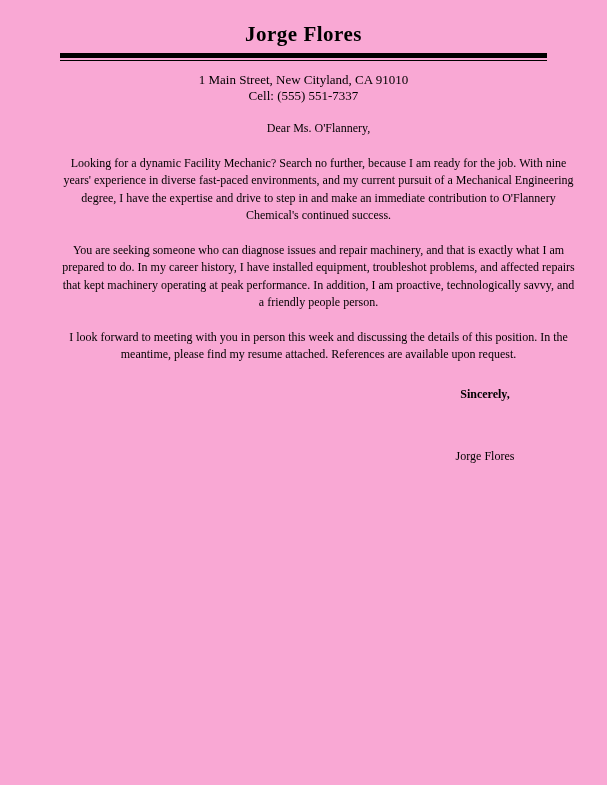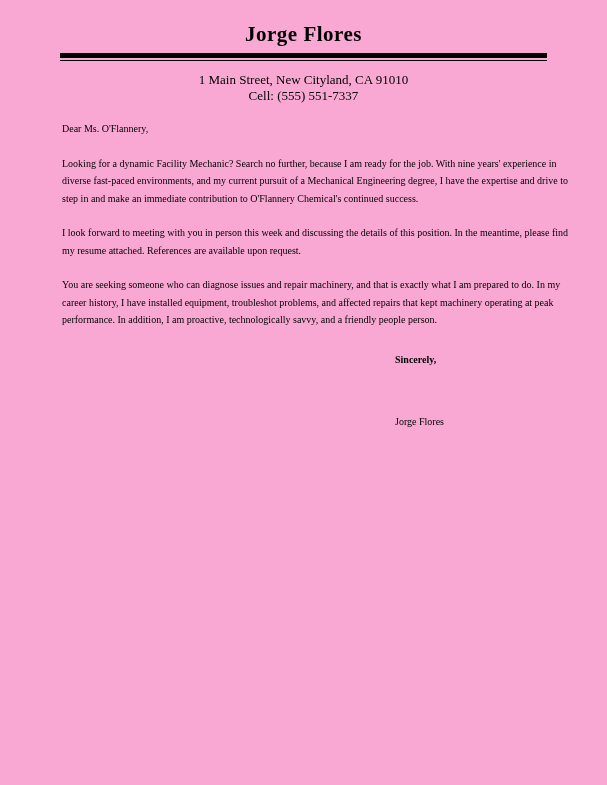--- a/index.html
+++ b/index.html
@@ -43,23 +43,23 @@
     margin-top: 11px;
     text-align: center;
     font-size: 13px;
     line-height: 15.5px;
   }
   .contact div {
     margin: 0;
   }
   .letter-body {
     margin: 17px 32px 0 62px;
-    font-size: 10px;
+    font-size: 12px;
     line-height: 17.5px;
-    text-align: left;
+    text-align: center;
   }
   .salutation {
     margin: 0 0 17px 0;
   }
   .para {
     margin: 0 0 17px 0;
   }
   .closing {
     margin: 22px 0 0 333px;
     font-weight: bold;
@@ -83,22 +83,22 @@
       <div>1 Main Street, New Cityland, CA 91010</div>
       <div>Cell: (555) 551-7337</div>
     </div>
   </div>
 
   <div class="letter-body">
     <p class="salutation">Dear Ms. O'Flannery,</p>
 
     <p class="para">Looking for a dynamic Facility Mechanic? Search no further, because I am ready for the job. With nine years' experience in diverse fast-paced environments, and my current pursuit of a Mechanical Engineering degree, I have the expertise and drive to step in and make an immediate contribution to O'Flannery Chemical's continued success.</p>
 
+    <p class="para">You are seeking someone who can diagnose issues and repair machinery, and that is exactly what I am prepared to do. In my career history, I have installed equipment, troubleshot problems, and affected repairs that kept machinery operating at peak performance. In addition, I am proactive, technologically savvy, and a friendly people person.</p>
+
     <p class="para">I look forward to meeting with you in person this week and discussing the details of this position. In the meantime, please find my resume attached. References are available upon request.</p>
-
-    <p class="para">You are seeking someone who can diagnose issues and repair machinery, and that is exactly what I am prepared to do. In my career history, I have installed equipment, troubleshot problems, and affected repairs that kept machinery operating at peak performance. In addition, I am proactive, technologically savvy, and a friendly people person.</p>
 
     <p class="closing">Sincerely,</p>
 
     <p class="signature">Jorge Flores</p>
   </div>
 
 </div>
 
 </body></html>

